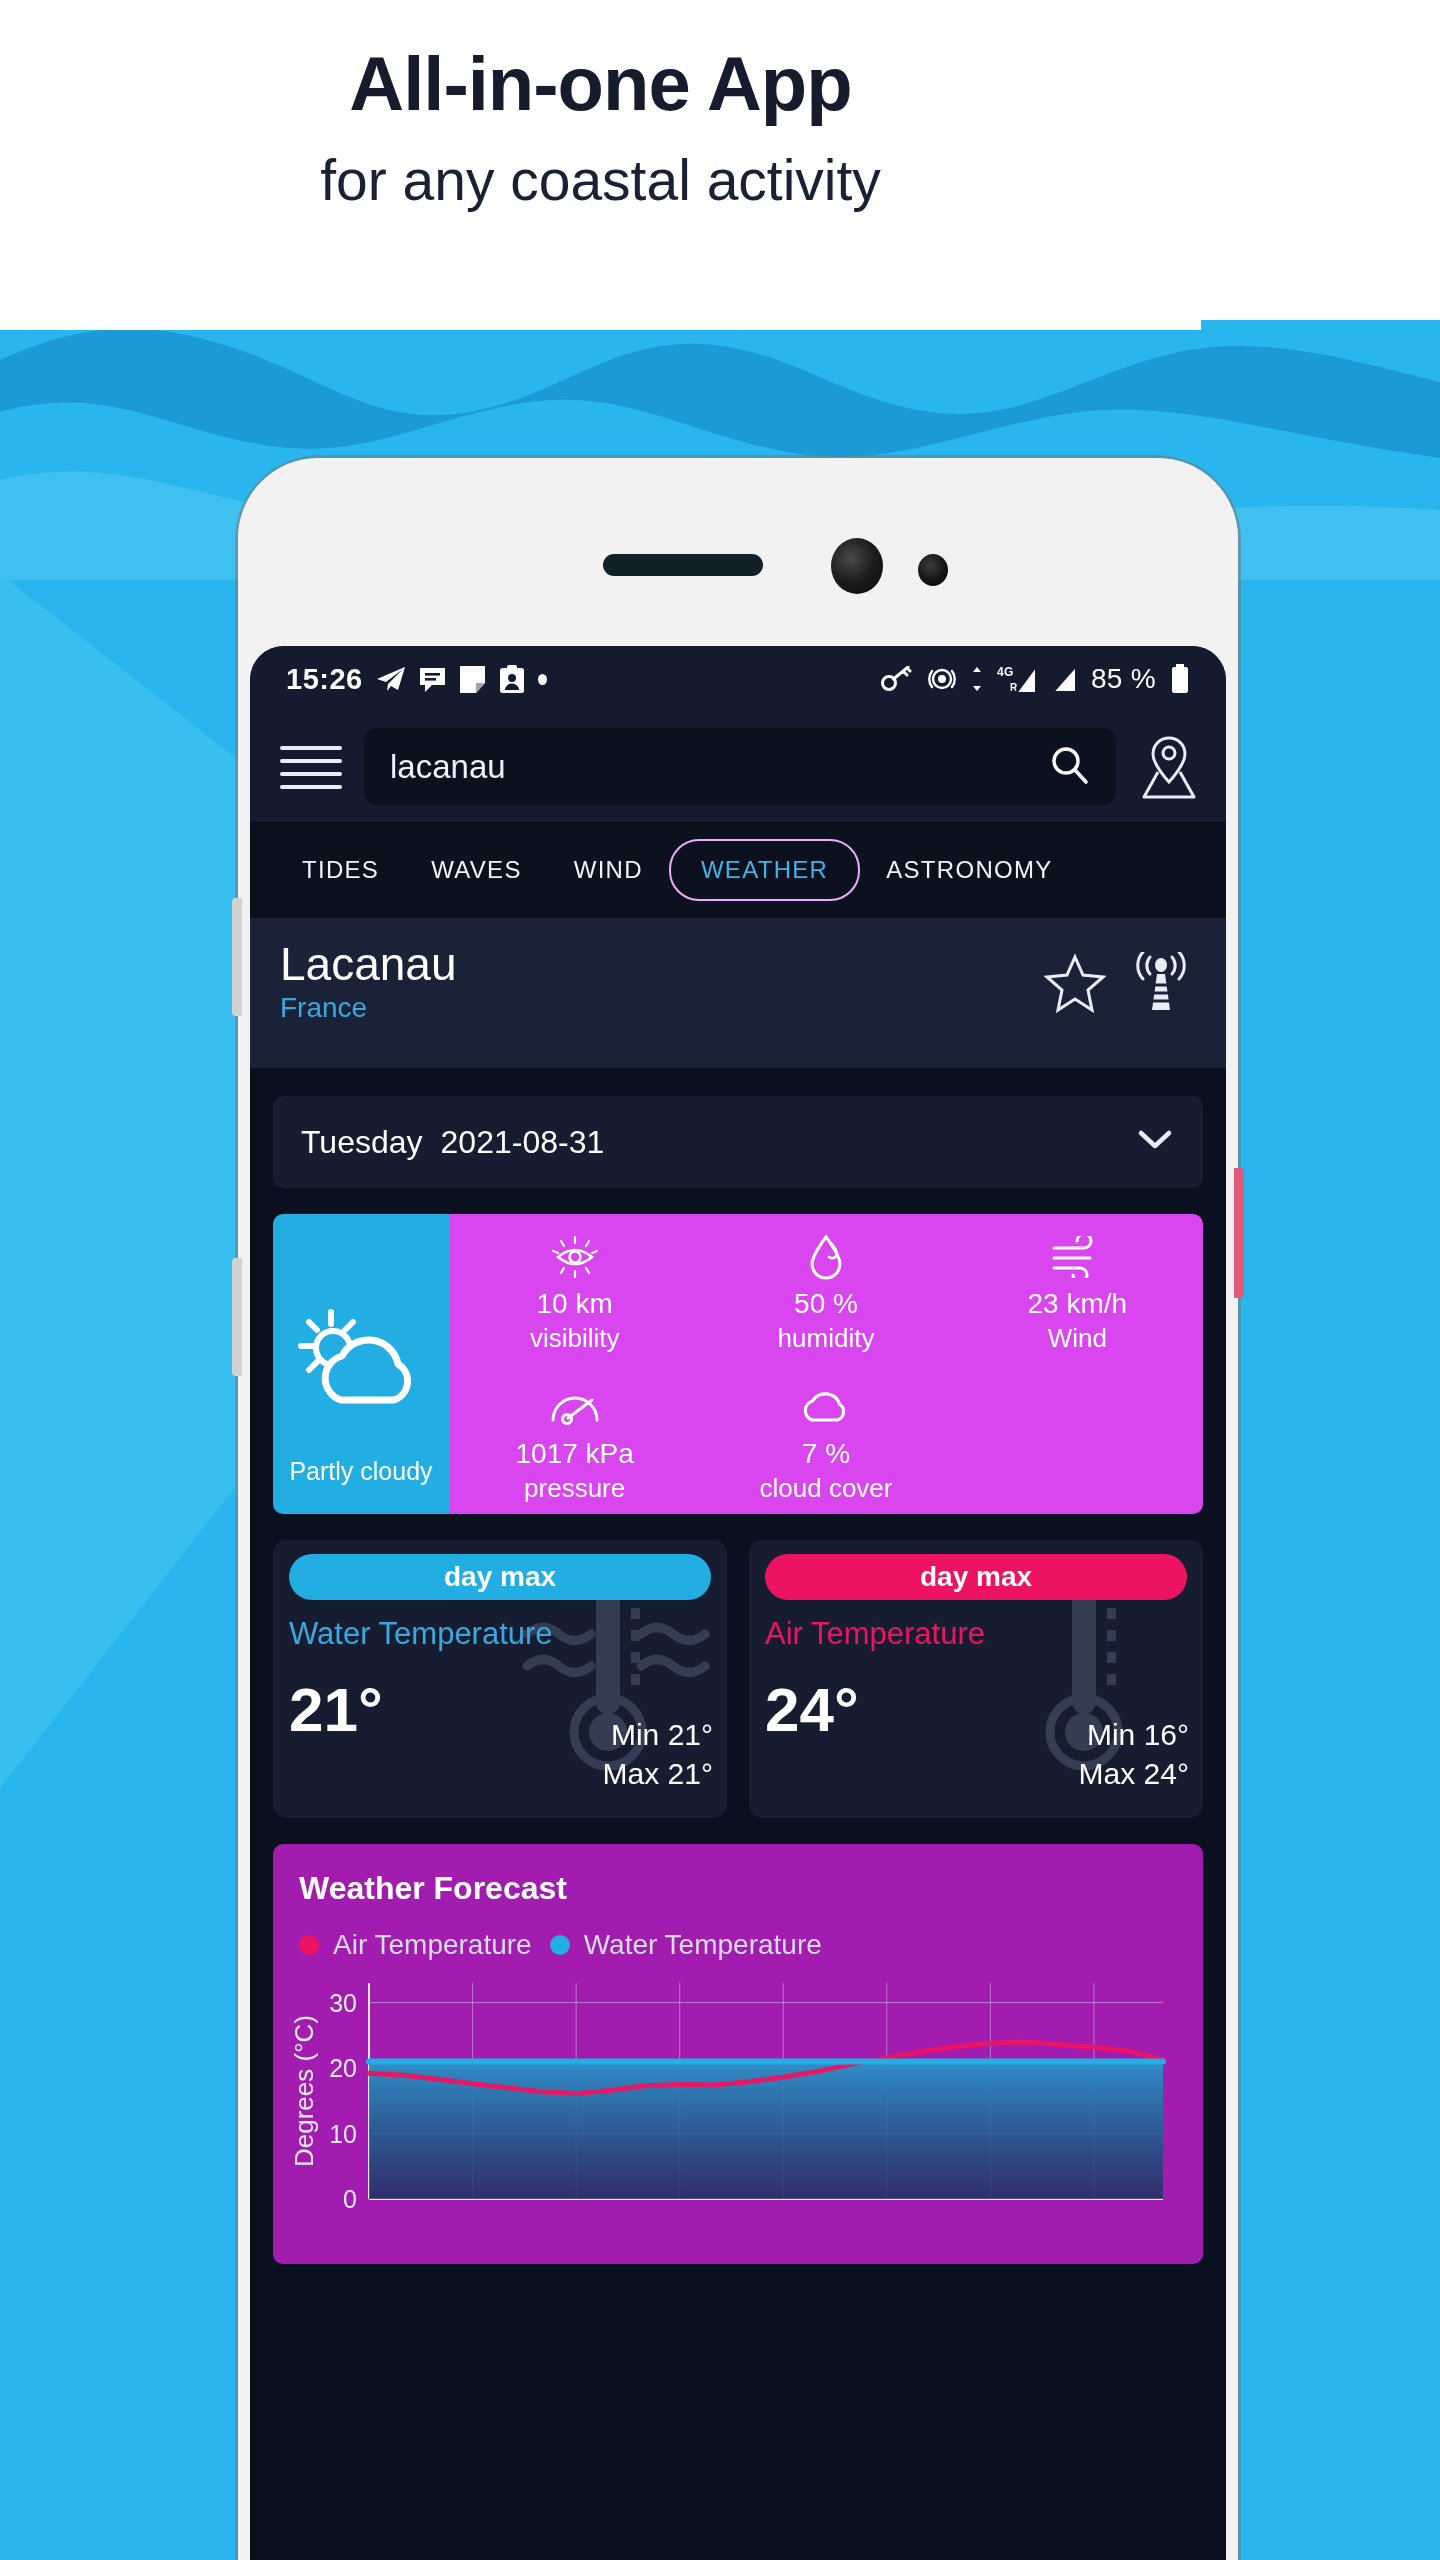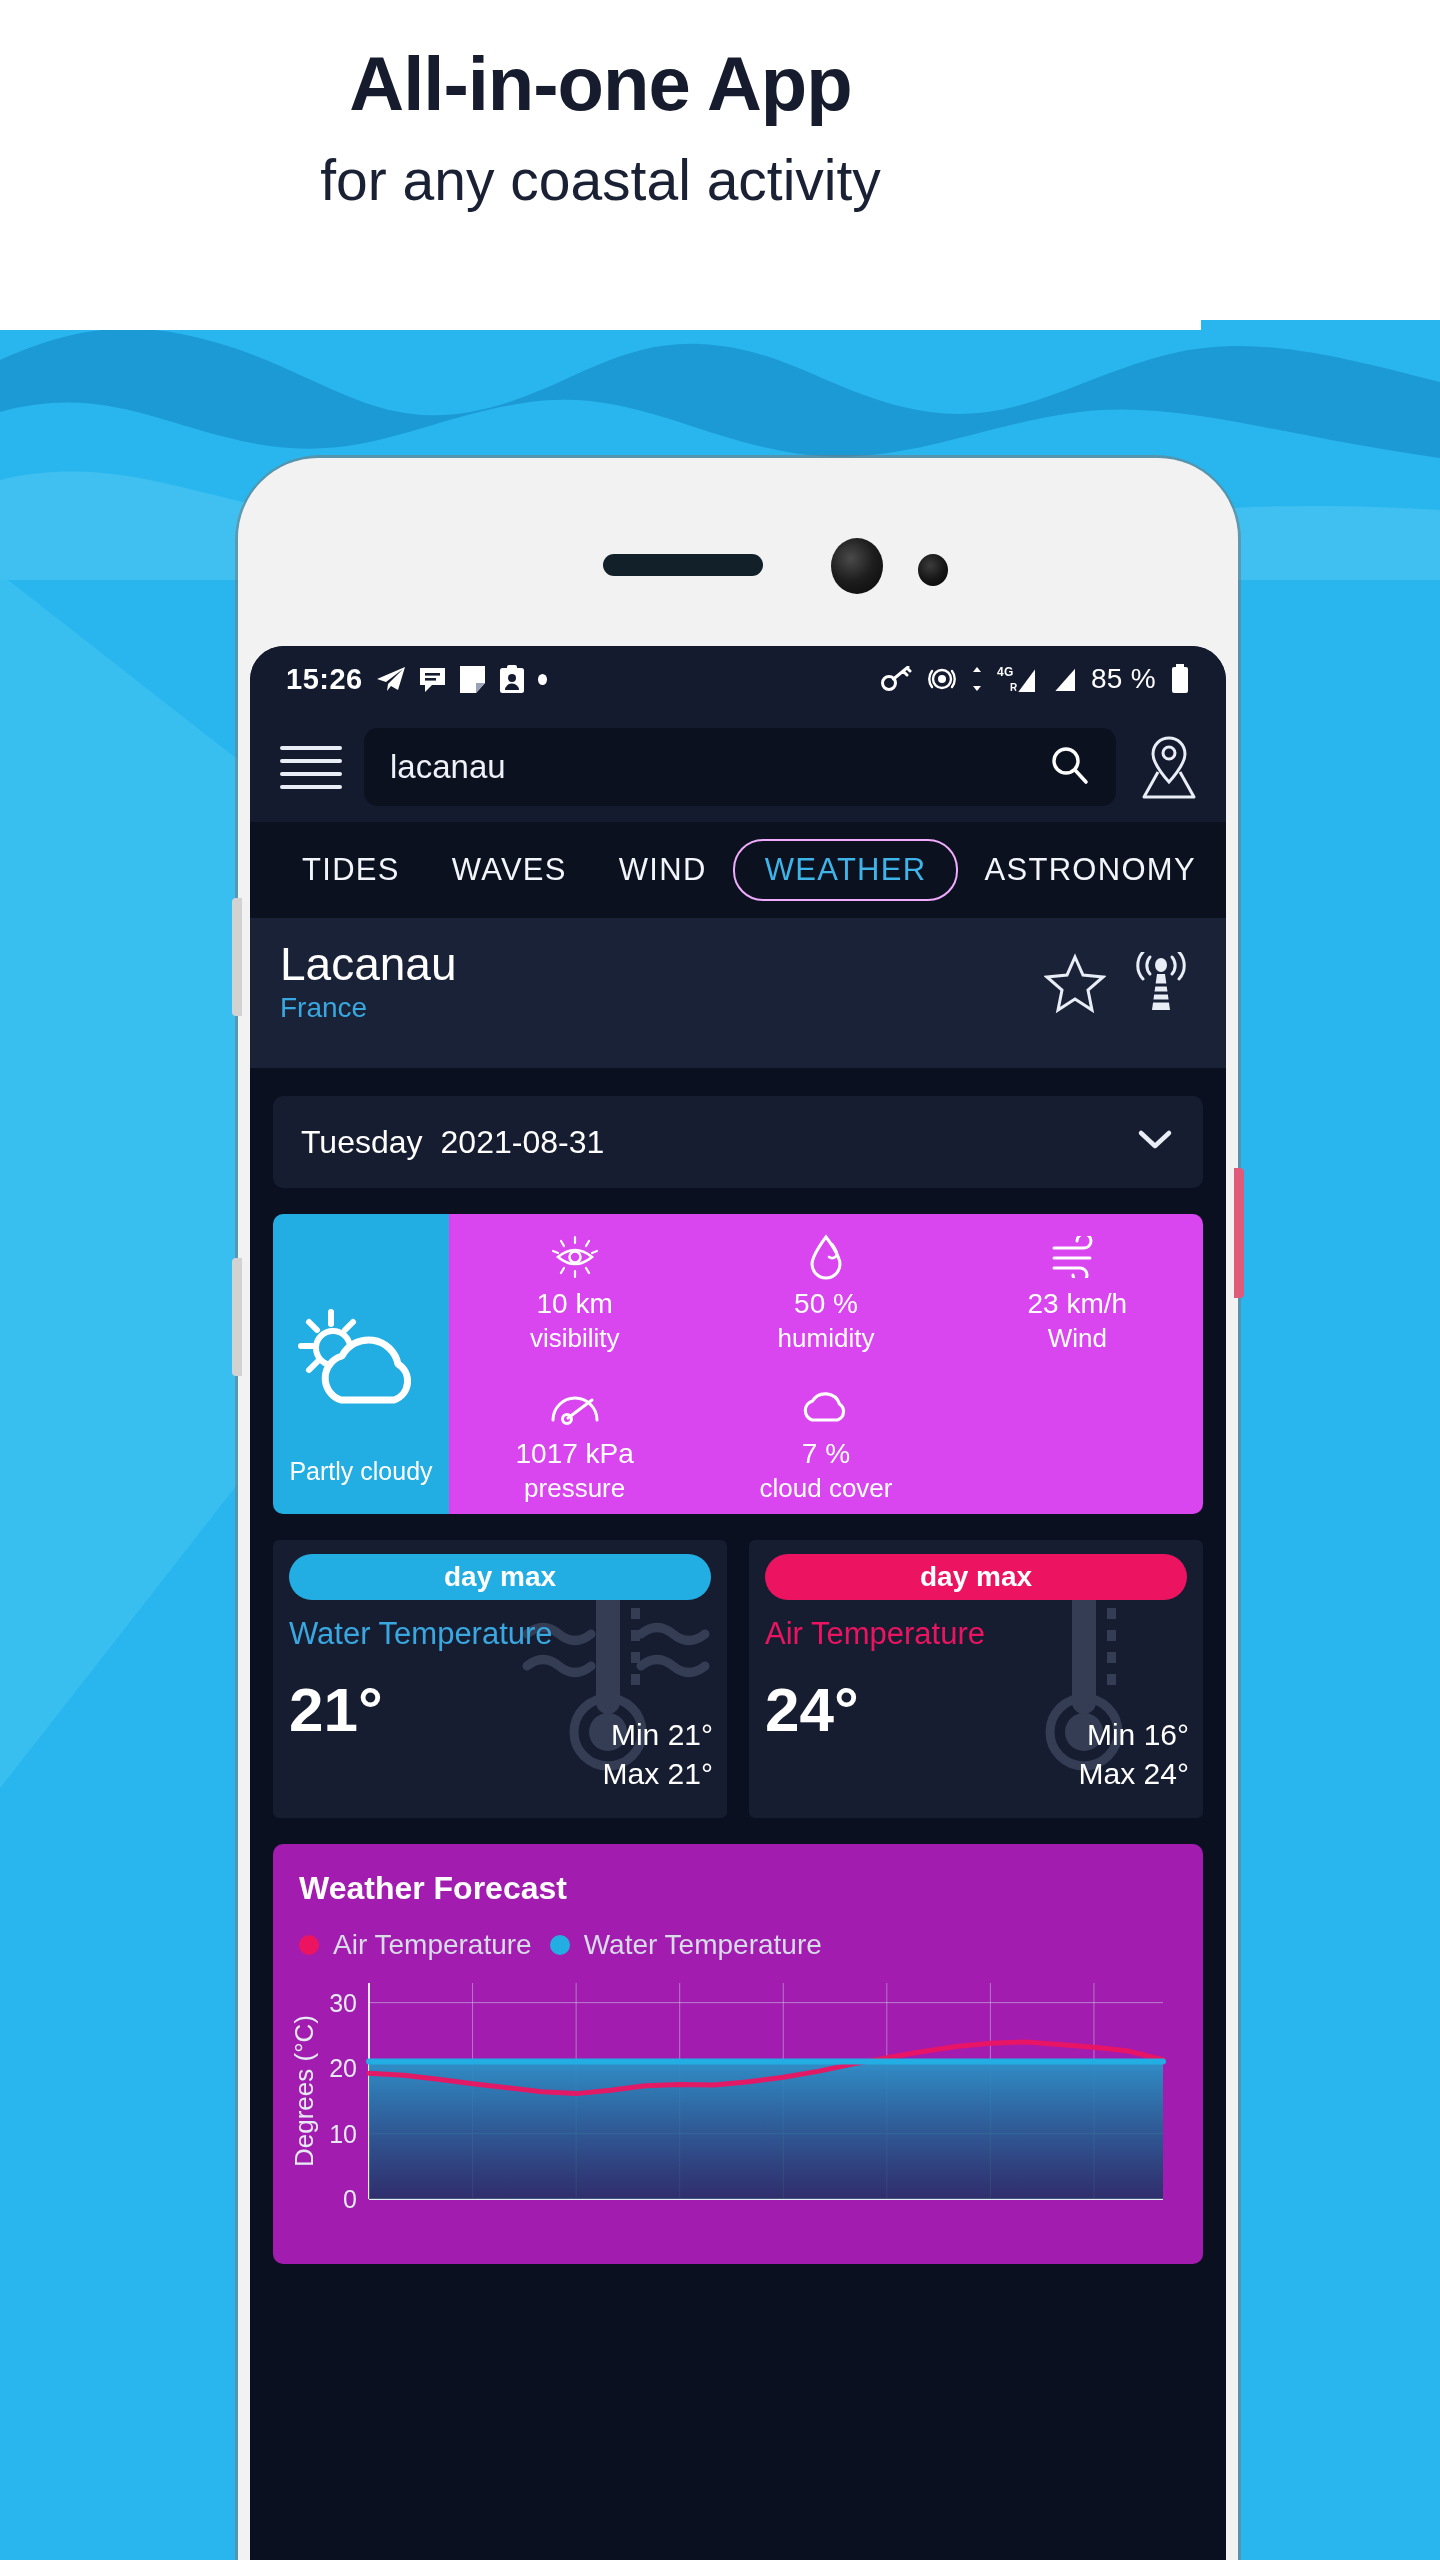--- a/index.html
+++ b/index.html
@@ -189,21 +189,21 @@
   .tabs {
     height: 96px;
     background: #0c1120;
     display: flex;
     align-items: center;
     padding-left: 26px;
     gap: 0;
     overflow: hidden;
   }
   .tab {
-    font-size: 31px;
+    font-size: 24px;
     letter-spacing: 1.3px;
     color: #f2f5fa;
     padding: 0 26px;
     white-space: nowrap;
     line-height: 58px;
   }
   .tab.active {
     color: #3fb4e8;
     border: 2px solid #f0abfc;
     border-radius: 30px;
@@ -275,21 +275,21 @@
   .metric .mi { height: 48px; display:flex; align-items:center; justify-content:center; }
   .metric .mv { font-size: 28px; color: #fff; margin-top: 7px; }
   .metric .ml { font-size: 26px; color: #fff; margin-top: 3px; }
 
   
   .temprow { margin-top: 26px; display: flex; gap: 22px; }
   .tcard {
     flex: 1;
     height: 278px;
     background: #161d31;
-    border-radius: 6px;
+    border-radius: 14px;
     padding: 14px 16px 0 16px;
     position: relative;
     overflow: hidden;
   }
   .tpill {
     height: 46px; border-radius: 23px;
     display: flex; align-items: center; justify-content: center;
     font-size: 28px; font-weight: bold; color: #fff;
     position: relative; z-index: 3;
   }

